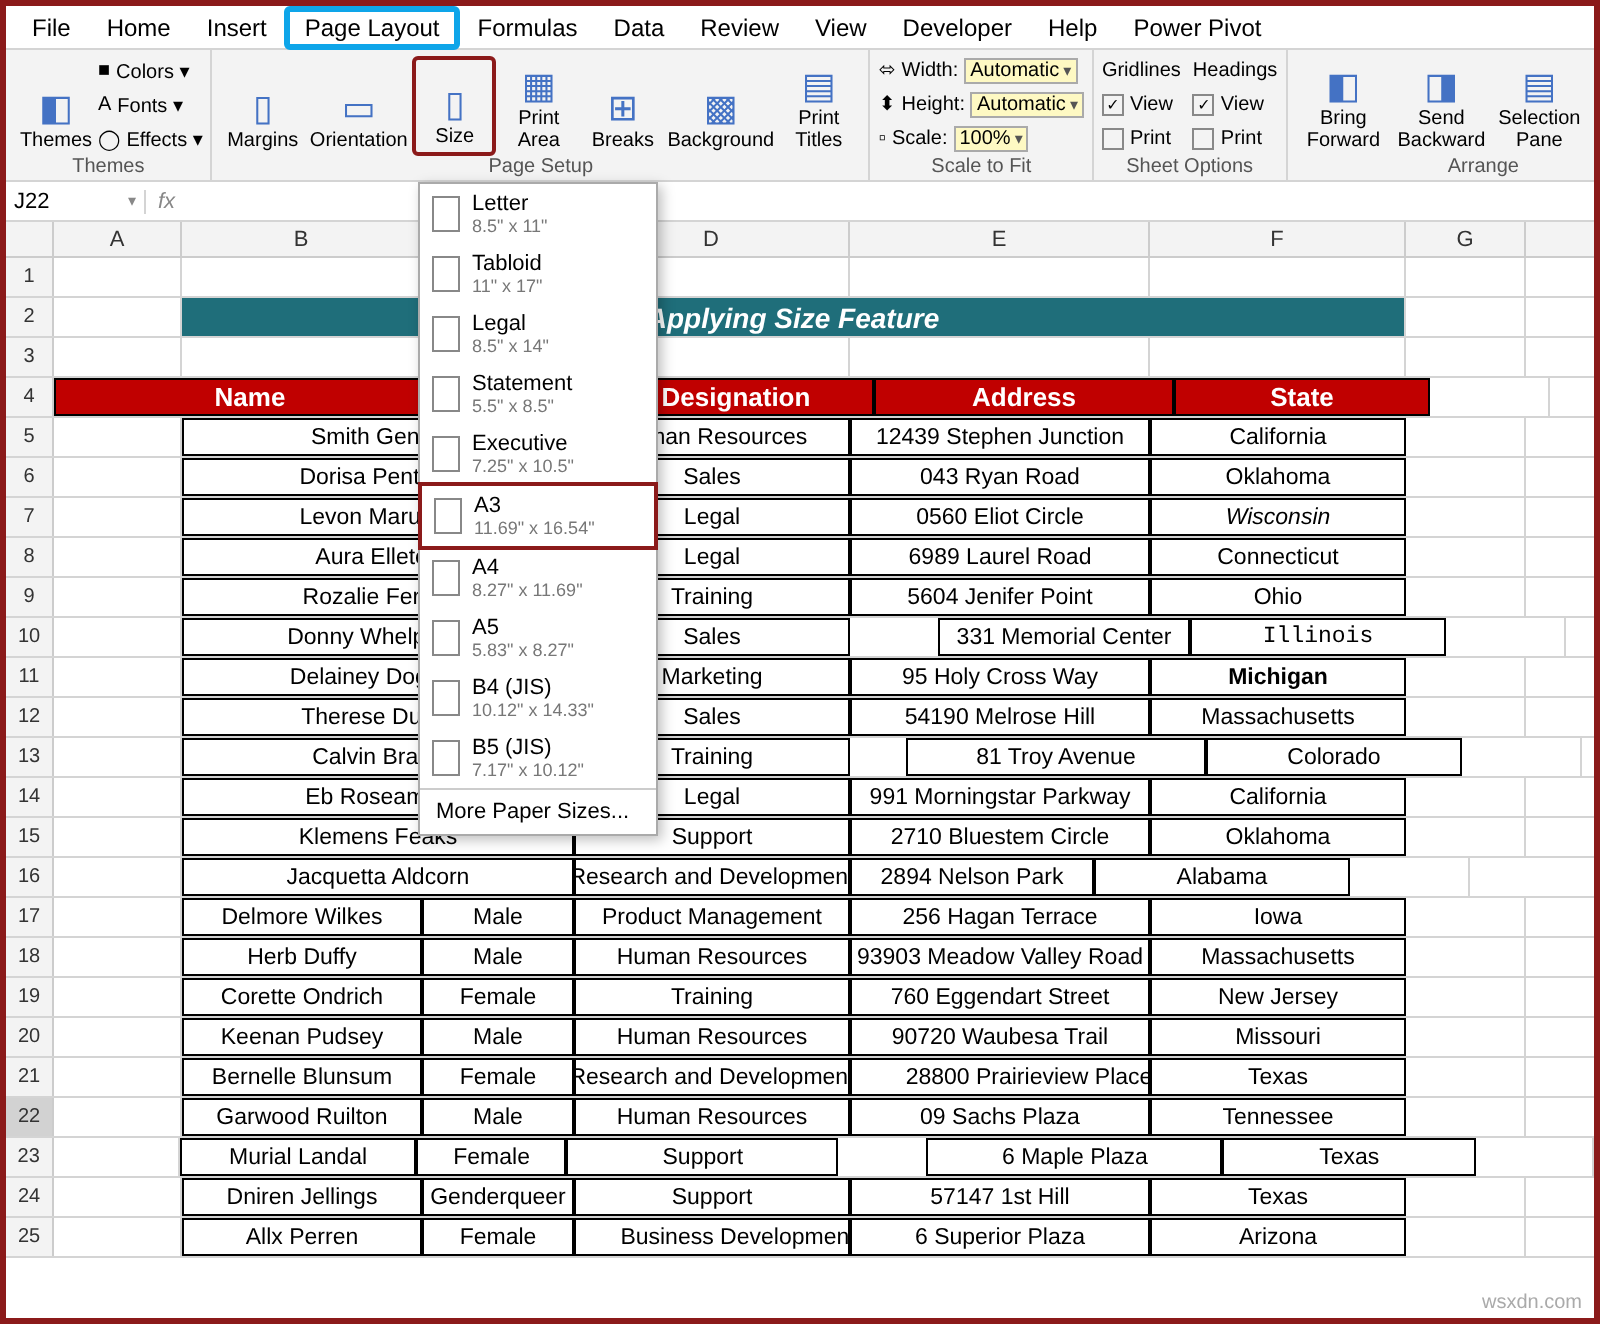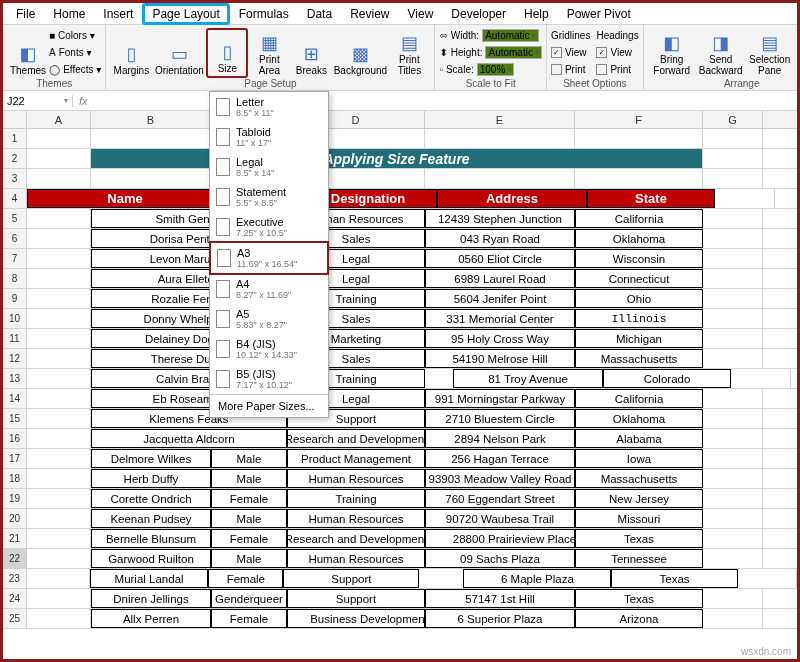--- a/index.html
+++ b/index.html
@@ -10,21 +10,21 @@
 .ribbon { display:flex; background:#f3f3f3; border-bottom:1px solid #d4d4d4; height:66px; font-size:10px; }
 .rgroup { border-right:1px solid #d4d4d4; display:flex; flex-direction:column; padding:2px 4px 0; }
 .rgroup .row { display:flex; align-items:center; flex:1; }
 .rgroup .lbl { text-align:center; font-size:10px; color:#555; padding-bottom:1px; }
 .bigbtn { display:flex; flex-direction:column; align-items:center; justify-content:flex-end; width:42px; height:50px; padding:2px; }
 .bigbtn .ic { font-size:18px; color:#4472c4; }
 .bigbtn .t { font-size:10px; text-align:center; line-height:1.1; }
 .bigbtn.hl { border:2px solid #8b1a1a; border-radius:3px; }
 .smallrow { display:flex; align-items:center; gap:3px; height:16px; font-size:10px; white-space:nowrap; }
 .cbx { width:11px; height:11px; border:1px solid #888; display:inline-flex; align-items:center; justify-content:center; font-size:8px; }
-.combo { border:1px solid #aaa; background:#4d7c0f; padding:0 2px; font-size:10px; display:inline-flex; align-items:center; }
+.combo { border:1px solid #aaa; background:#fef9c3; padding:0 2px; font-size:10px; display:inline-flex; align-items:center; }
 .combo::after { content:"▾"; font-size:8px; margin-left:2px; color:#555; }
 .namebox-row { display:flex; align-items:center; border-bottom:1px solid #d4d4d4; height:20px; font-size:11px; }
 .namebox { width:70px; border-right:1px solid #d4d4d4; padding:0 4px; display:flex; align-items:center; justify-content:space-between; }
 .namebox::after { content:"▾"; font-size:8px; color:#888; }
 .fx { padding:0 6px; color:#888; font-style:italic; }
 .sheet { position:relative; }
 .colhdr { display:flex; height:18px; background:#f3f3f3; border-bottom:1px solid #ccc; font-size:11px; }
 .colhdr .corner { width:24px; border-right:1px solid #ccc; }
 .colhdr .ch { border-right:1px solid #ccc; text-align:center; color:#333; line-height:18px; }
 .rows { }
@@ -251,21 +251,21 @@
         <div class="cell data-cell" style="width: 150px;">043 Ryan Road</div>
         <div class="cell data-cell" style="width: 128px;">Oklahoma</div>
         <div class="cell " style="width: 60px;"></div>
       </div>
       <div class="row2">
         <div class="rh">7</div>
         <div class="cell " style="width: 64px;"></div>
         <div class="cell data-cell" style="width: 196px;">Levon Maruska</div>
         <div class="cell data-cell" style="width: 138px;">Legal</div>
         <div class="cell data-cell" style="width: 150px;">0560 Eliot Circle</div>
-        <div class="cell data-cell" style="width: 128px;">Wisconsin</div>
+        <div class="cell data-cell" style="width: 128px; font-style: italic;">Wisconsin</div>
         <div class="cell " style="width: 60px;"></div>
       </div>
       <div class="row2">
         <div class="rh">8</div>
         <div class="cell " style="width: 64px;"></div>
         <div class="cell data-cell" style="width: 196px;">Aura Elleton</div>
         <div class="cell data-cell" style="width: 138px;">Legal</div>
         <div class="cell data-cell" style="width: 150px;">6989 Laurel Road</div>
         <div class="cell data-cell" style="width: 128px;">Connecticut</div>
         <div class="cell " style="width: 60px;"></div>
@@ -277,31 +277,31 @@
         <div class="cell data-cell" style="width: 138px;">Training</div>
         <div class="cell data-cell" style="width: 150px;">5604 Jenifer Point</div>
         <div class="cell data-cell" style="width: 128px;">Ohio</div>
         <div class="cell " style="width: 60px;"></div>
       </div>
       <div class="row2">
         <div class="rh">10</div>
         <div class="cell " style="width: 64px;"></div>
         <div class="cell data-cell" style="width: 196px;">Donny Whelpdale</div>
         <div class="cell data-cell" style="width: 138px;">Sales</div>
-        <div class="cell data-cell" style="width: 150px;">331 Memorial Center</div>
+        <div class="cell data-cell" style="width: 126px; margin-left: 44px;">331 Memorial Center</div>
         <div class="cell data-cell" style="width: 128px; font-family: Liberation Mono, monospace;">Illinois</div>
         <div class="cell " style="width: 60px;"></div>
       </div>
       <div class="row2">
         <div class="rh">11</div>
         <div class="cell " style="width: 64px;"></div>
         <div class="cell data-cell" style="width: 196px;">Delainey Dogerty</div>
         <div class="cell data-cell" style="width: 138px;">Marketing</div>
         <div class="cell data-cell" style="width: 150px;">95 Holy Cross Way</div>
-        <div class="cell data-cell" style="width: 128px;">Michigan</div>
+        <div class="cell data-cell" style="width: 128px; font-weight: bold;">Michigan</div>
         <div class="cell " style="width: 60px;"></div>
       </div>
       <div class="row2">
         <div class="rh">12</div>
         <div class="cell " style="width: 64px;"></div>
         <div class="cell data-cell" style="width: 196px;">Therese Duran</div>
         <div class="cell data-cell" style="width: 138px;">Sales</div>
         <div class="cell data-cell" style="width: 150px;">54190 Melrose Hill</div>
         <div class="cell data-cell" style="width: 128px;">Massachusetts</div>
         <div class="cell " style="width: 60px;"></div>
@@ -331,21 +331,21 @@
         <div class="cell data-cell" style="width: 138px;">Support</div>
         <div class="cell data-cell" style="width: 150px;">2710 Bluestem Circle</div>
         <div class="cell data-cell" style="width: 128px;">Oklahoma</div>
         <div class="cell " style="width: 60px;"></div>
       </div>
       <div class="row2">
         <div class="rh">16</div>
         <div class="cell " style="width: 64px;"></div>
         <div class="cell data-cell" style="width: 196px;">Jacquetta Aldcorn</div>
         <div class="cell data-cell" style="width: 138px;">Research and Development</div>
-        <div class="cell data-cell" style="width: 150px;">2894 Nelson Park</div>
+        <div class="cell data-cell" style="width: 122px;">2894 Nelson Park</div>
         <div class="cell data-cell" style="width: 128px;">Alabama</div>
         <div class="cell " style="width: 60px;"></div>
       </div>
       <div class="row2">
         <div class="rh">17</div>
         <div class="cell " style="width: 64px;"></div>
         <div class="cell data-cell" style="width: 120px;">Delmore Wilkes</div>
         <div class="cell data-cell" style="width: 76px;">Male</div>
         <div class="cell data-cell" style="width: 138px;">Product Management</div>
         <div class="cell data-cell" style="width: 150px;">256 Hagan Terrace</div>

